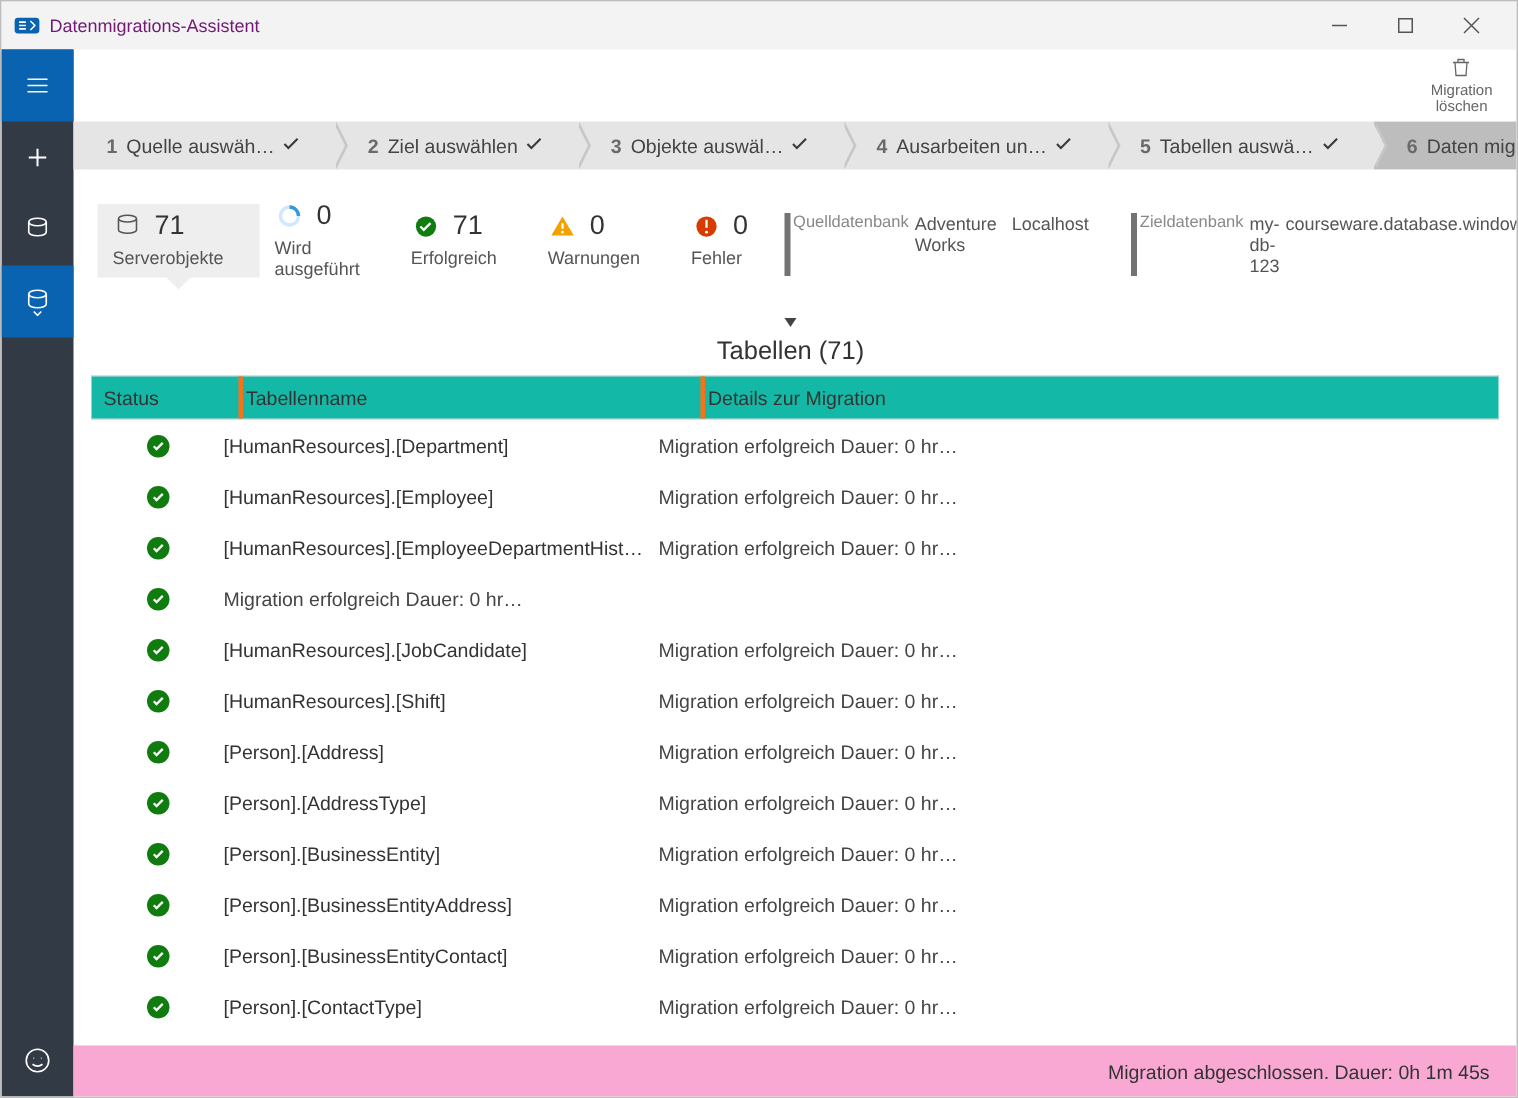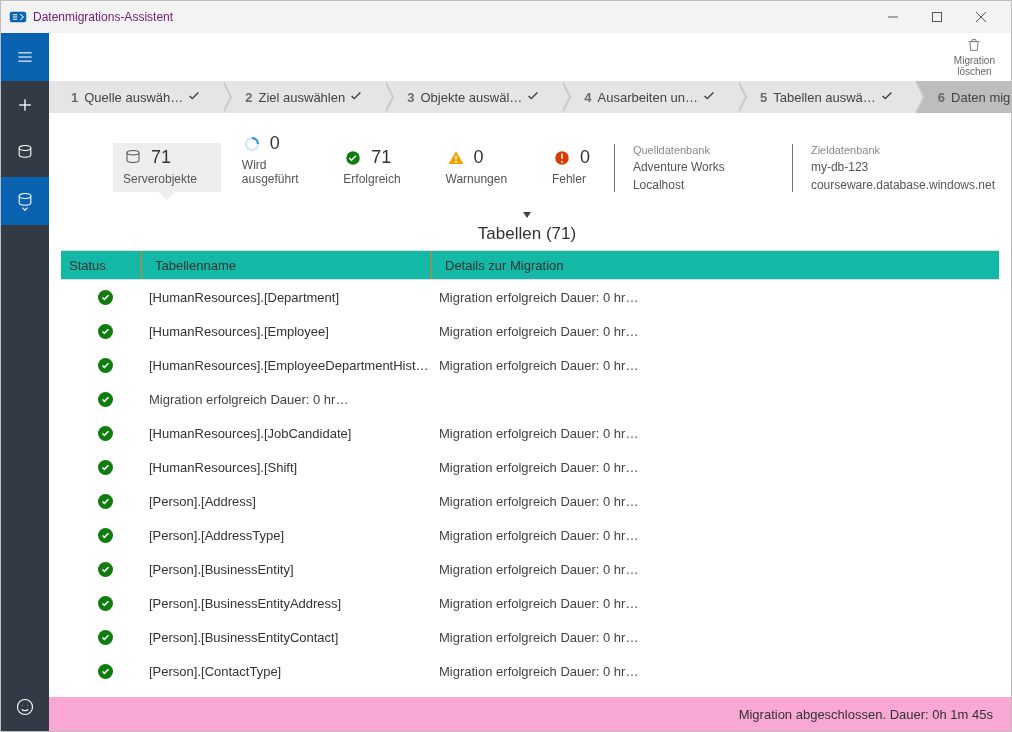--- a/index.html
+++ b/index.html
@@ -50,51 +50,51 @@
     z-index:1;
   }
   .step:last-child::after, .step:last-child::before { display:none; }
   .step .num { font-weight:600; margin-right:6px; color:#6a6a6a; }
   .step.active { background:#bdbdbd; }
   .step.active::after { border-left-color:#bdbdbd; }
   .step .check { margin-left:4px; }
   .step .check svg { width:14px; height:14px; stroke:#3a3a3a; stroke-width:1.6; fill:none; }
 
   
-  .summary-bar { display:flex; align-items:flex-end; padding:16px 16px 8px 16px; gap:0;margin-left:48px; }
+  .summary-bar { display:flex; align-items:center; padding:16px 16px 8px 16px; gap:0; }
   .stat-card { padding:4px 24px 6px 10px; position:relative; }
   .stat-card.selected { background:#eee; }
   .stat-card.selected::after {
     content:""; position:absolute; left:50%; bottom:-8px; transform:translateX(-50%);
     width:0; height:0; border-left:9px solid transparent; border-right:9px solid transparent;
     border-top:9px solid #eee;
   }
   .stat-top { display:flex; align-items:center; gap:8px; font-size:18px; color:#333; margin-bottom:4px; }
   .stat-icon { width:20px; height:20px; display:flex; align-items:center; justify-content:center; }
   .stat-icon svg { width:18px; height:18px; }
   .stat-label { font-size:12px; color:#555; }
   .stat-gap { width:30px; }
 
   .db-info { margin-left:auto; display:flex; gap:28px; font-size:12px; color:#555; padding-top:4px; }
-  .db-col { border-left:1px solid #737373; padding-left:18px; display:flex; flex-direction:column; gap:4px; min-width:150px; }
+  .db-col { border-left:4px solid #737373; padding-left:2px; display:flex; gap:4px; min-width:150px; }
   .db-col .db-hd { color:#888; font-size:11px; }
 
   
   .grid-heading { padding:6px 16px 6px 10px; font-size:17px; color:#333; display:flex; align-items:center; gap:6px;flex-direction:column; }
   .grid-heading .tri { width:12px; height:12px; }
   .grid-heading .tri svg { width:12px; height:12px; fill:#444; }
 
   
   .grid-wrap { flex:1; overflow:hidden; display:flex; flex-direction:column; padding:0 12px; }
   .grid-head { display:flex; border-top:1px solid #ddd; border-bottom:1px solid #ddd; font-size:13px; color:#333; height:30px; align-items:center; background:#14b8a6; }
   .cell-status { width:80px; padding-left:8px; }
   .cell-name   { width:290px; }
   .cell-detail { flex:1; }
   .grid-head > div { border-right:1px solid transparent; }
-  .grid-head .col-sep { border-left:1px solid #f97316; height:100%; display:flex; align-items:center; padding-left:13px; }
+  .grid-head .col-sep { border-left:3px solid #f97316; height:100%; display:flex; align-items:center; padding-left:2px;margin-left:18px; }
 
   .grid-body { flex:1; overflow-y:auto; font-size:13px; color:#333; }
   .grid-row { display:flex; align-items:center; height:34px; }
   .grid-row .cell-status { display:flex; justify-content:center; }
   .ok-dot { width:15px; height:15px; border-radius:50%; background:#107c10; display:flex; align-items:center; justify-content:center; }
   .ok-dot svg { width:9px; height:9px; stroke:#fff; stroke-width:2; fill:none; }
   .grid-row .cell-name { padding-left:8px; white-space:nowrap; overflow:hidden; text-overflow:ellipsis; }
   .grid-row .cell-detail{ padding-left:8px; white-space:nowrap; overflow:hidden; text-overflow:ellipsis; color:#444; }
 
   

